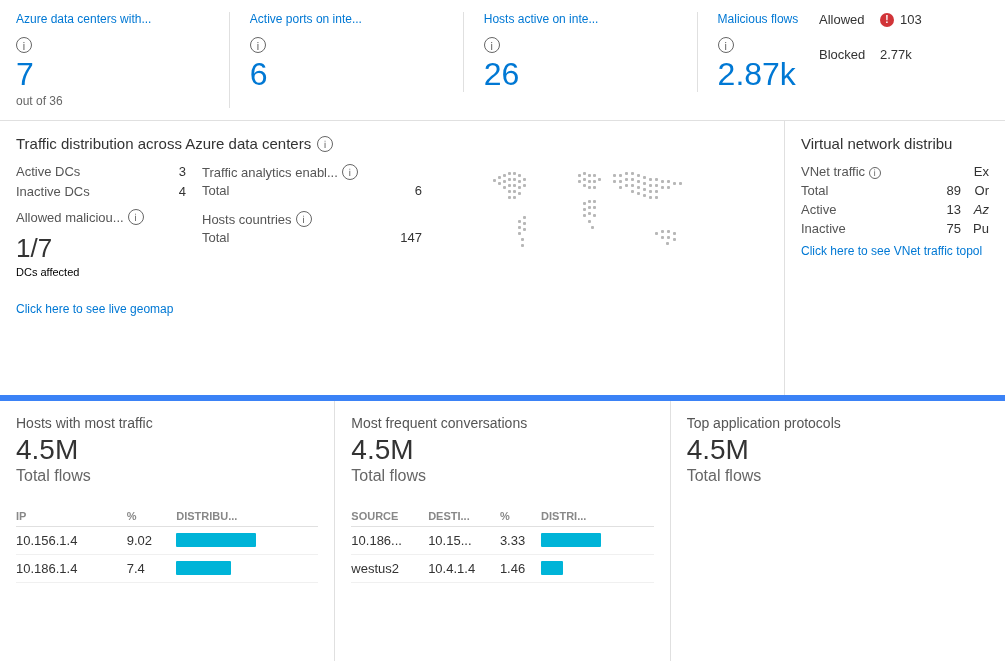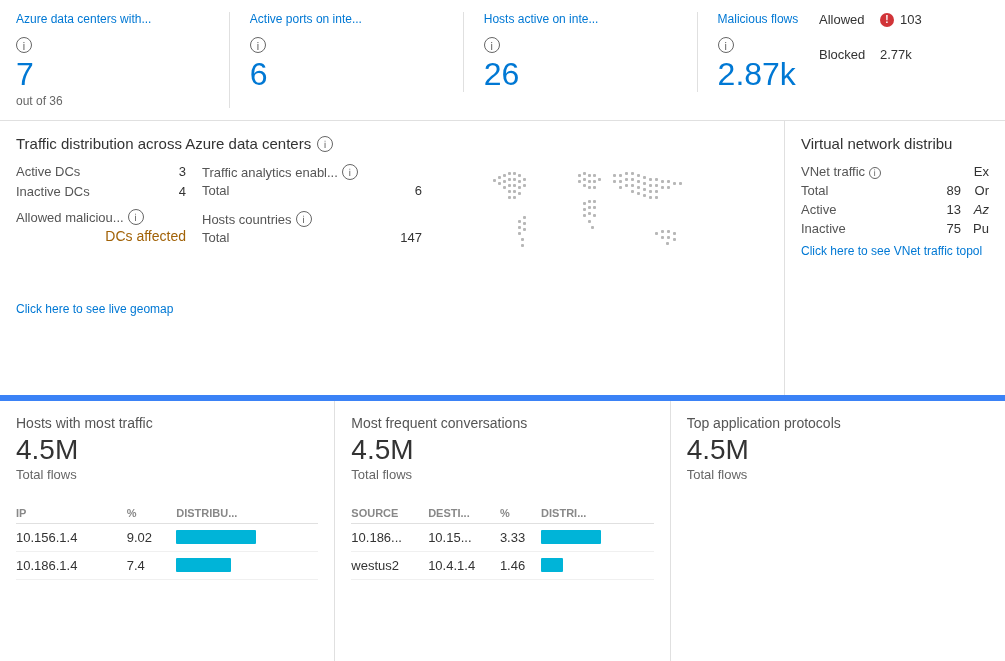--- a/index.html
+++ b/index.html
@@ -152,23 +152,22 @@
       align-items: center;
       gap: 4px;
     }
     .big-fraction {
       font-size: 26px;
       font-weight: 300;
       color: #333;
       margin: 8px 0 2px;
     }
     .dcs-affected {
-      font-size: 14px;
-      color: #a16207;
-      text-align: right;
+      font-size: 11px;
+      color: #000000;
     }
     .traffic-analytics {
       flex: 1;
       min-width: 170px;
     }
     .world-map-area {
       flex: 1.5;
       display: flex;
       align-items: center;
       justify-content: center;
@@ -219,21 +218,21 @@
       color: #555;
       margin-bottom: 2px;
     }
     .panel-total-value {
       font-size: 28px;
       font-weight: 300;
       color: #333;
       line-height: 1.2;
     }
     .panel-total-label {
-      font-size: 13px;
+      font-size: 16px;
       color: #666;
       margin-bottom: 21px;
     }
 
     .data-table { width: 100%; border-collapse: collapse; margin-top: 6px; }
     .data-table th {
       font-size: 11px;
       font-weight: 600;
       color: #888;
       text-align: left;
@@ -326,20 +325,21 @@
           </div>
           <div class="stat-row">
             <span class="stat-label">Inactive DCs</span>
             <span class="stat-value">4</span>
           </div>
         </div>
         <div class="stat-group-title">
           <span>Allowed maliciou...</span>
           <span class="info-icon">ℹ</span>
         </div>
+        <div class="big-fraction">1/7</div>
         <div class="dcs-affected">DCs affected</div>
       </div>
       <div class="traffic-analytics">
         <div class="stat-group-title">
           <span>Traffic analytics enabl...</span>
           <span class="info-icon">ℹ</span>
         </div>
         <div class="stat-row">
           <span class="stat-label">Total</span>
           <span class="stat-value">6</span>

